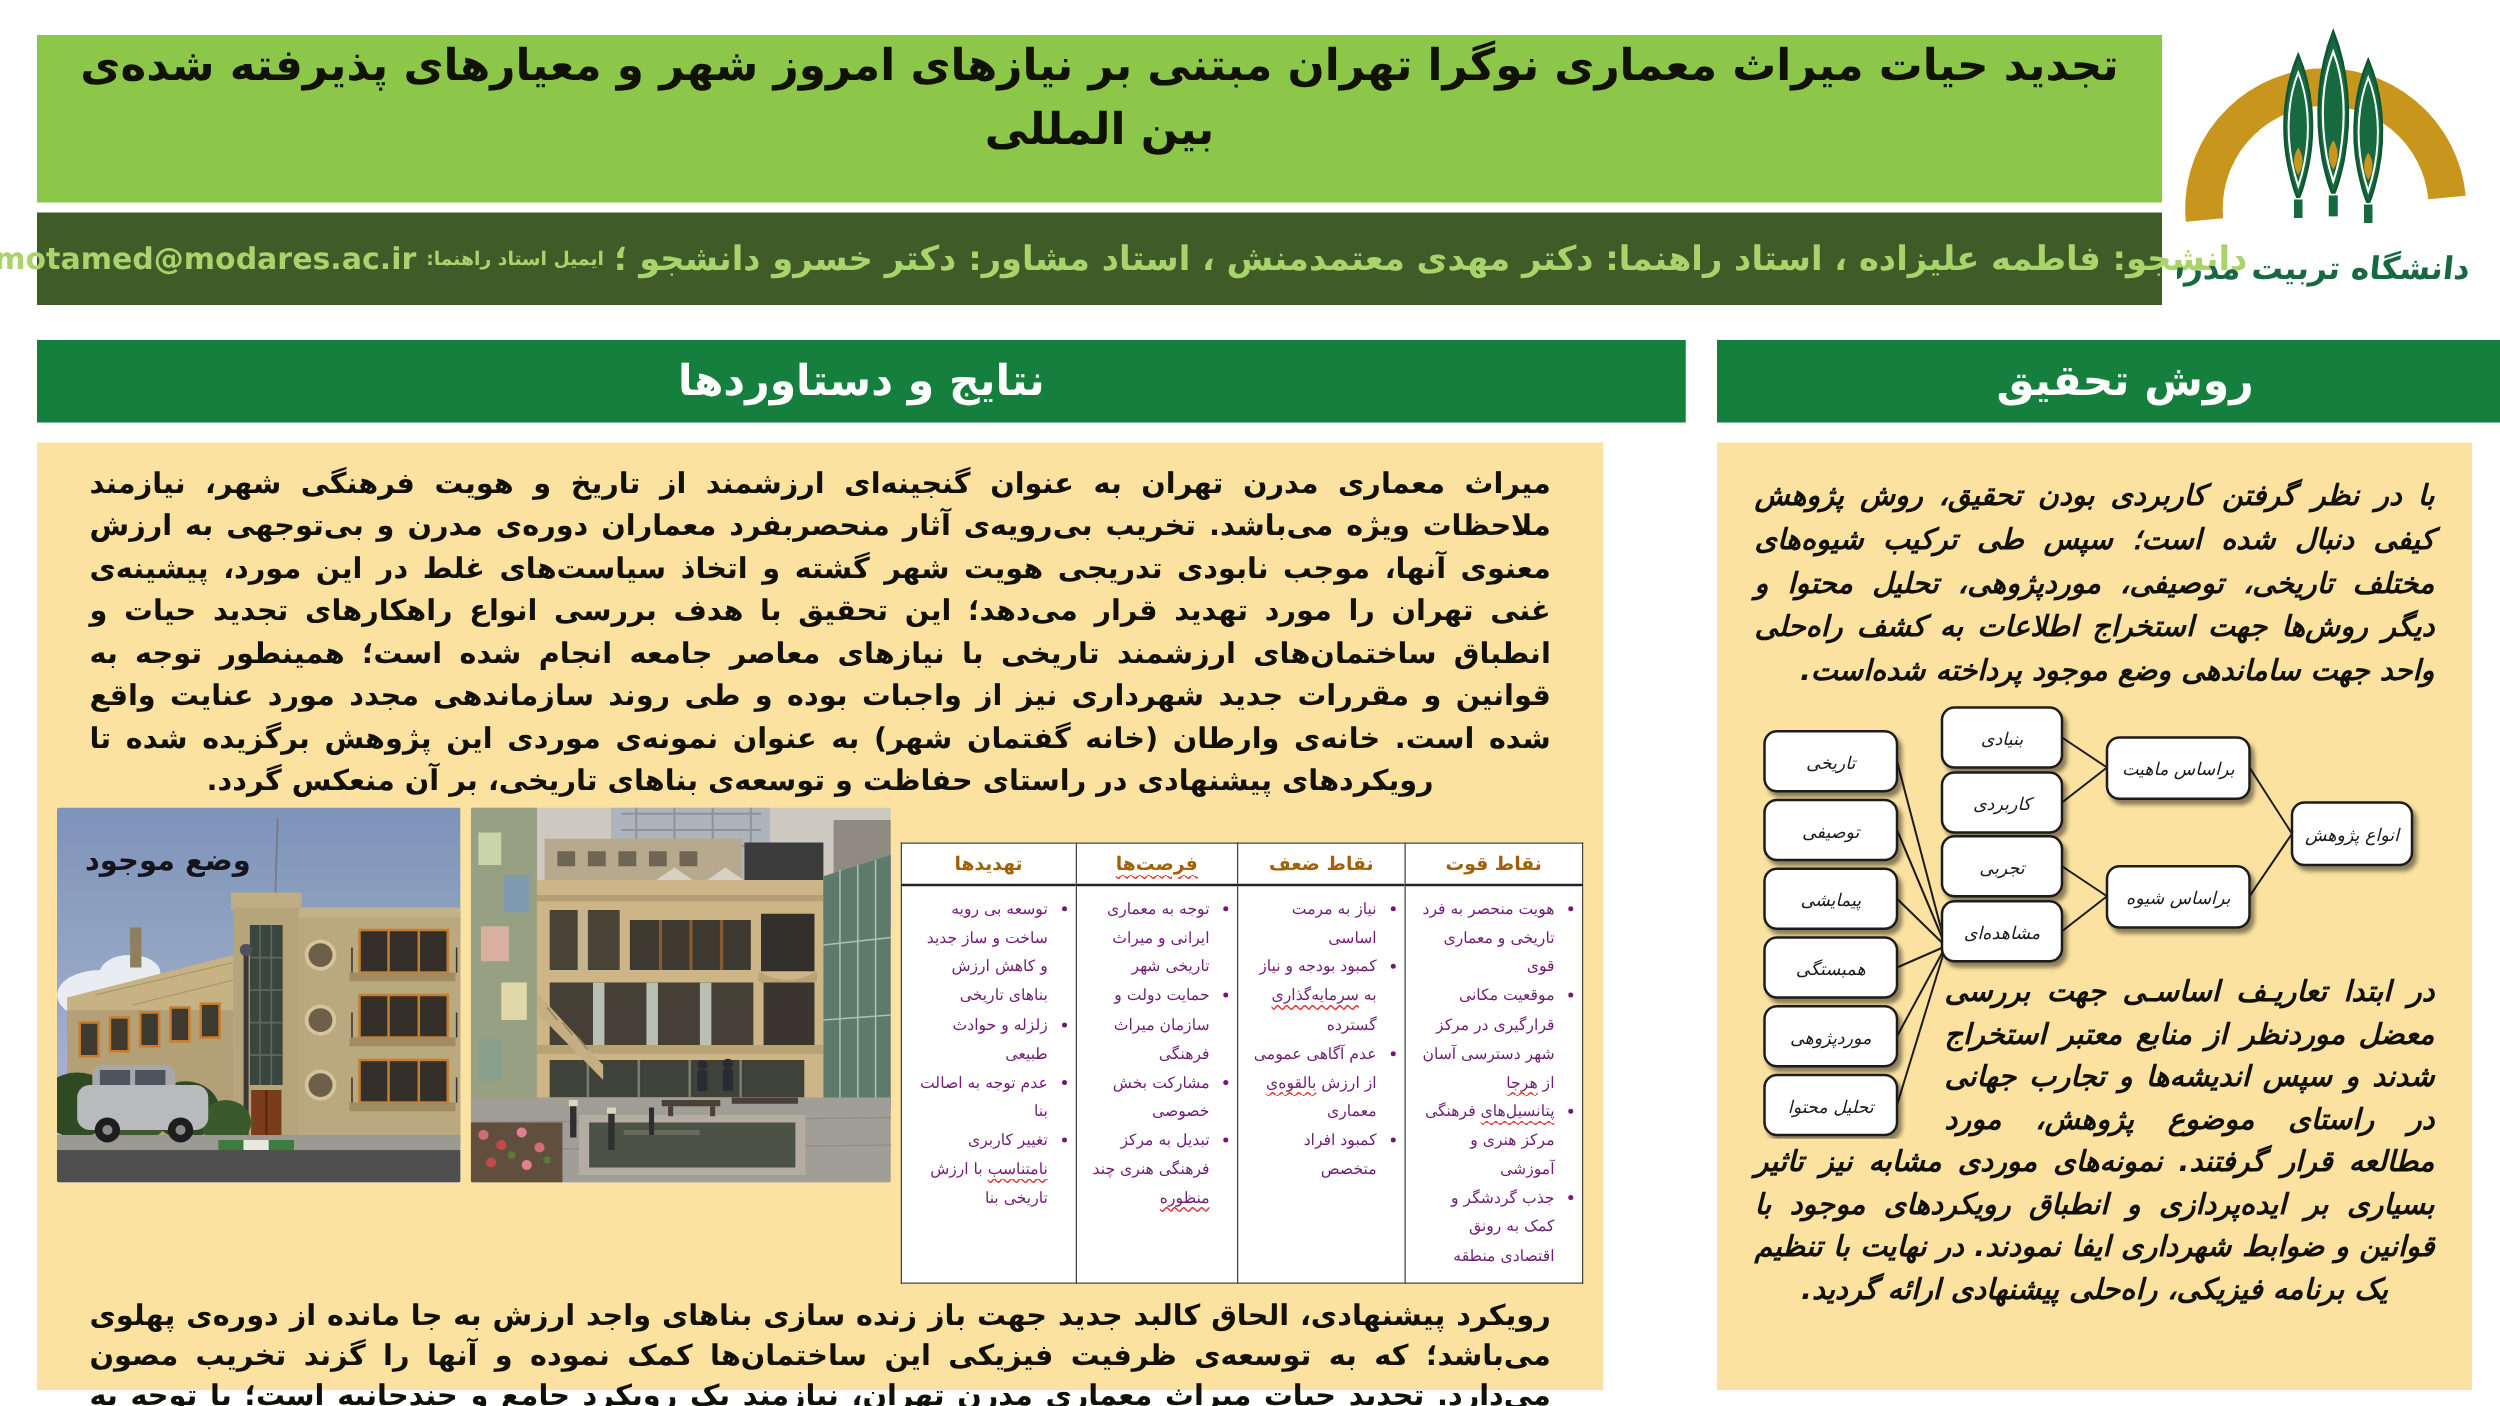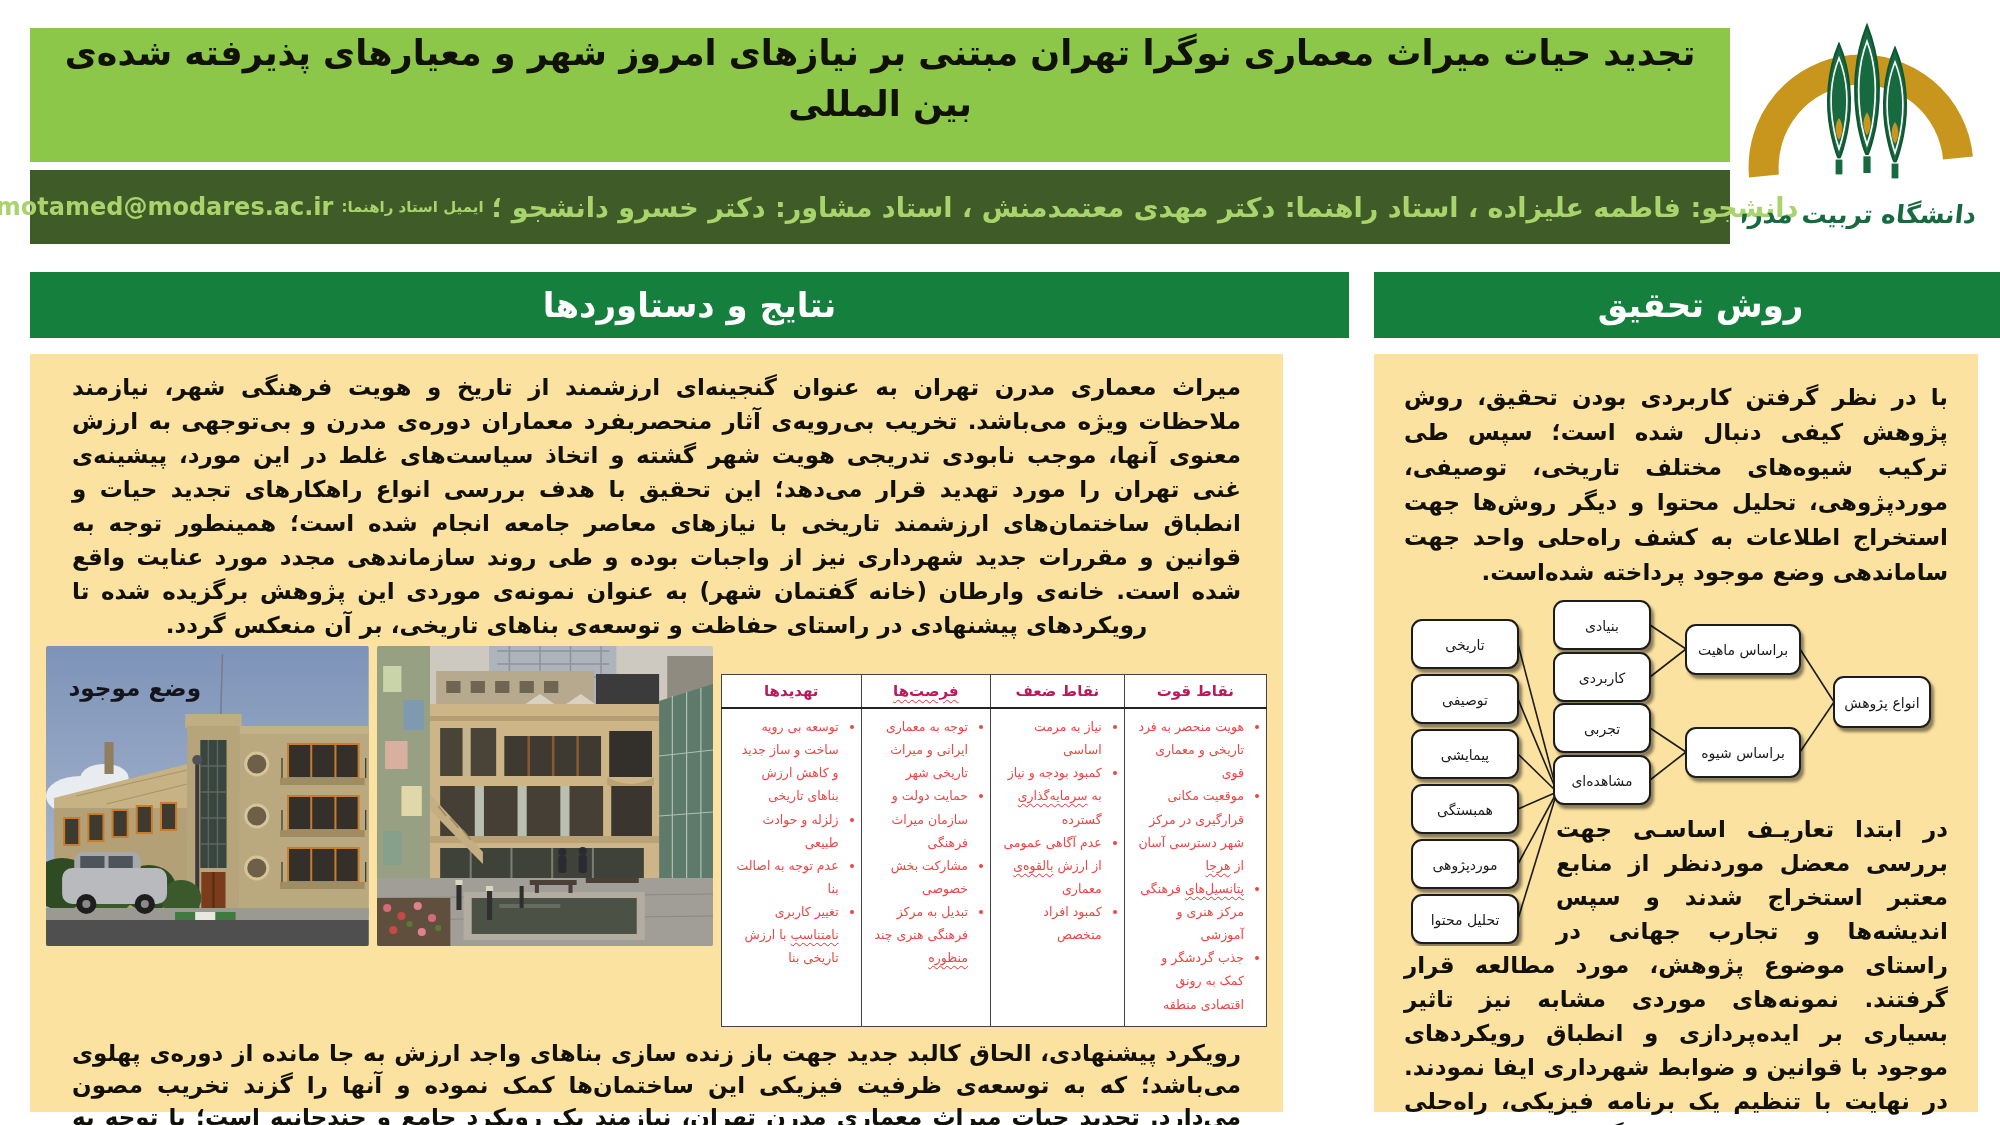--- a/index.html
+++ b/index.html
@@ -29,42 +29,42 @@
   .sec-header{
     position:absolute;top:272px;height:66px;background:#15803d;color:#ffffff;
     display:flex;align-items:center;justify-content:center;
     font-size:34px;font-weight:bold;
   }
   .sec-header.results{left:30px;width:1319px;}
   .sec-header.method{left:1374px;width:653px;}
   
   .panel{position:absolute;top:354px;height:758px;background:#fce2a0;}
   .panel.results{left:30px;width:1253px;}
-  .panel.method{left:1374px;width:604px;}
+  .panel.method{left:1374px;width:604px;font-style:italic;}
   .para{
     color:#111109;font-weight:bold;text-align:justify;
     -moz-text-align-last:center;text-align-last:center;
   }
   .results .para1{margin:16px 42px 0;font-size:23px;line-height:34px;}
   .results .para2{margin:10px 42px 0;font-size:23px;line-height:32px;}
   .method .para1{margin:26px 30px 0;font-size:23px;line-height:35px;text-align-last:right;}
   .method .para2{
     margin:-134px 30px 0;font-size:23px;line-height:34px;position:relative;z-index:3;
   }
   .method .para2 .spacer{float:left;width:152px;height:112px;}
   
   .mid-row{display:flex;direction:rtl;margin:4px 16px 0;gap:8px;align-items:flex-start;}
   .swot{background:#ffffff;width:572px;border:1px solid #555;border-collapse:collapse;margin-top:28px;}
   .swot th{
     border:1px solid #444;border-bottom:2px solid #222;font-size:15px;font-weight:bold;
-    padding:7px 16px;color:#be185d;background:#fff;
+    padding:7px 16px;color:#a16207;background:#fff;
   }
   .swot td{border:1px solid #444;vertical-align:top;padding:6px 8px 10px;height:242px;}
   .swot ul{margin:0;padding:0 14px 0 2px;list-style:disc;}
-  .swot li{font-size:12.5px;line-height:1.85;color:#ef4444;text-align:right;}
+  .swot li{font-size:12.5px;line-height:1.85;color:#701a75;text-align:right;}
   .sp{text-decoration:underline;text-decoration-style:wavy;text-decoration-color:#e03030;text-decoration-thickness:1px;text-underline-offset:3px;}
   .photo{border-radius:2px;overflow:hidden;display:block;}
   
   .flow-wrap{position:relative;height:350px;margin-top:6px;z-index:1;}
   .flow-wrap svg{position:absolute;top:0;left:0;}
   .fbox{fill:#ffffff;stroke:#1c1c1c;stroke-width:2;}
   .ftxt{font-family:"DejaVu Sans",sans-serif;font-size:14px;fill:#1a1a1a;text-anchor:middle;direction:rtl;}
   .fline{stroke:#1c1c1c;stroke-width:1.6;}
 </style>
 </head>

